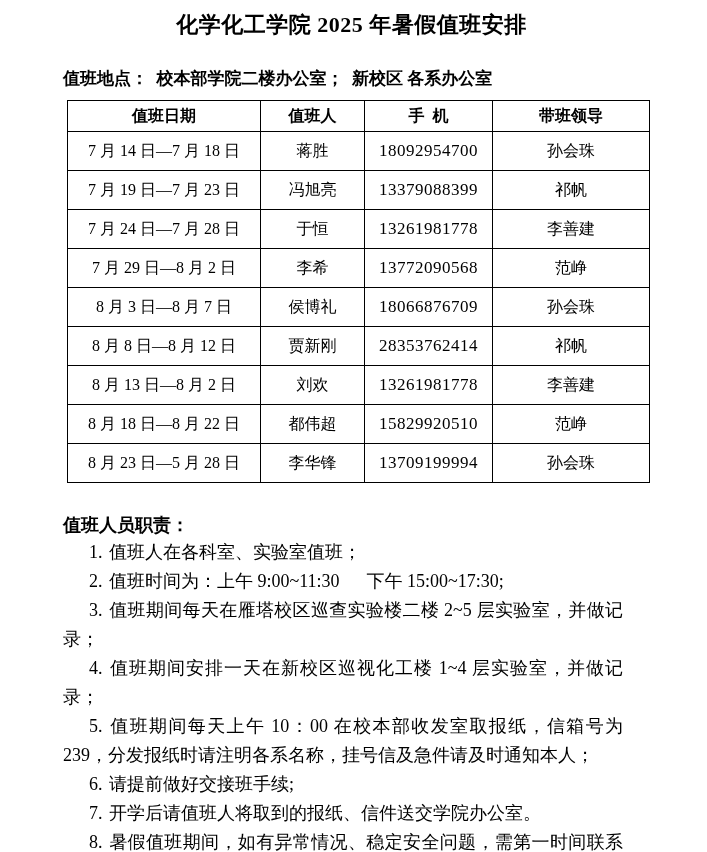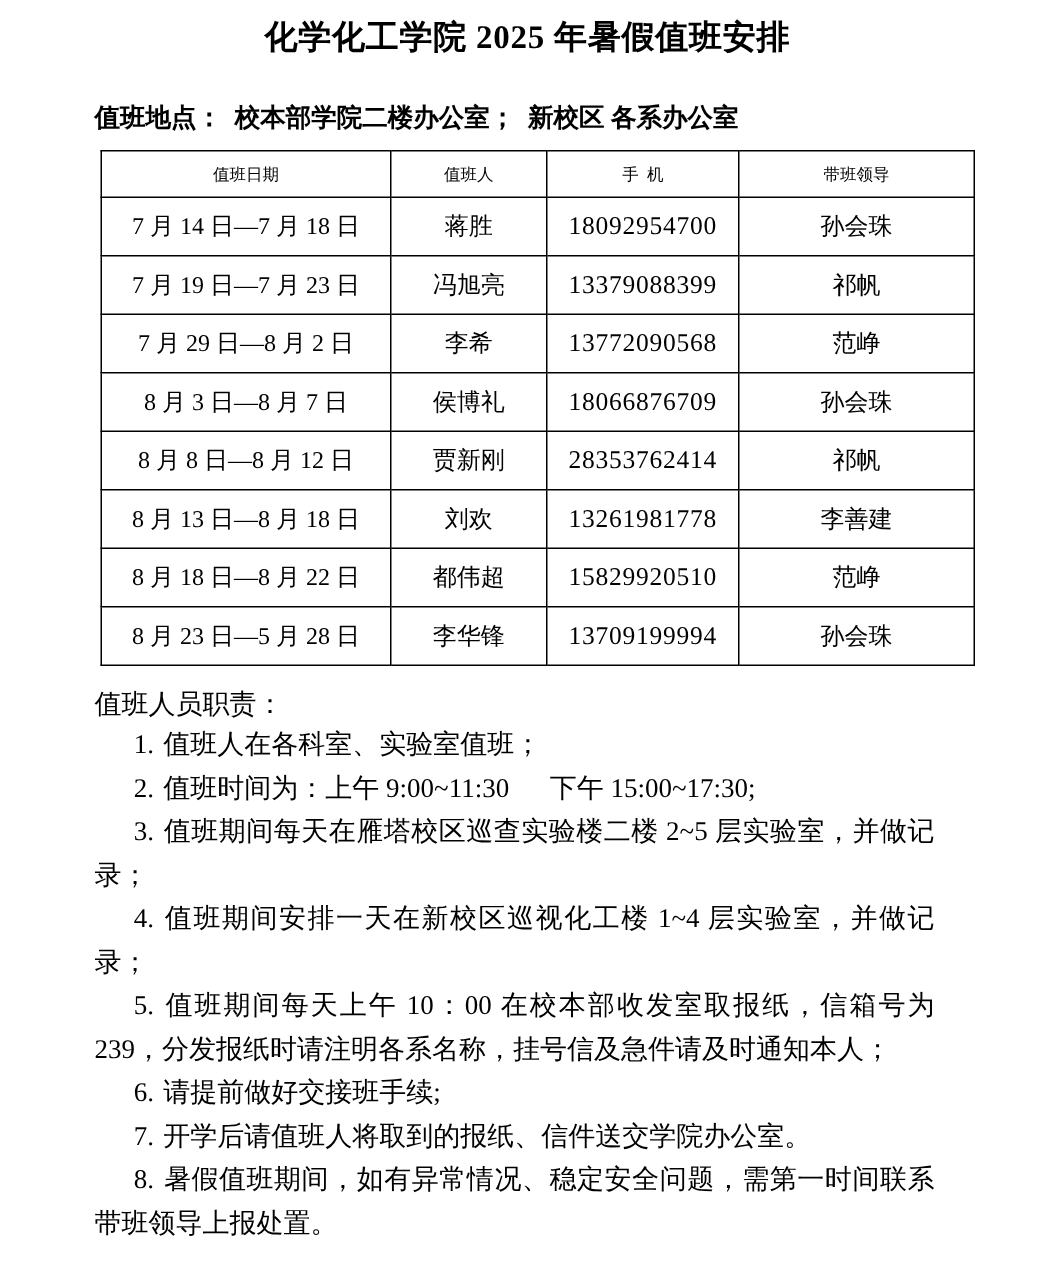--- a/index.html
+++ b/index.html
@@ -39,41 +39,41 @@
   }
   .duty-table th,.duty-table td{
     border:1px solid #000;
     text-align:center;
     vertical-align:middle;
     padding:0;
     overflow:hidden;
   }
   .duty-table th{
     height:30px;
-    font-size:11px;
-    font-weight:normal;
+    font-size:16px;
+    font-weight:bold;
     white-space:pre;
   }
   .duty-table td{
     height:38px;
     font-size:16px;
   }
   .duty-table td.phone{
     font-size:17px;
     letter-spacing:0.5px;
     text-align:center;
   }
   .col-date{width:193px;}
   .col-person{width:104px;}
   .col-phone{width:128px;}
   .col-leader{width:157px;}
   .duties-heading{
-    margin:12px 0 0 0;
+    margin:29px 0 0 0;
     font-size:18px;
-    font-weight:normal;
+    font-weight:bold;
     line-height:26px;
   }
   .duties-list{width:560px;}
   .duty-item{
     margin:0;
     font-size:18px;
     line-height:29px;
     text-indent:1.45em;
     text-align:justify;
   }
@@ -111,39 +111,45 @@
           <td class="phone">18092954700</td>
           <td>孙会珠</td>
         </tr>
         <tr>
           <td>7 月 19 日—7 月 23 日</td>
           <td>冯旭亮</td>
           <td class="phone">13379088399</td>
           <td>祁帆</td>
         </tr>
         <tr>
+          <td>7 月 24 日—7 月 28 日</td>
+          <td>于恒</td>
+          <td class="phone">13261981778</td>
+          <td>李善建</td>
+        </tr>
+        <tr>
           <td>7 月 29 日—8 月 2 日</td>
           <td>李希</td>
           <td class="phone">13772090568</td>
           <td>范峥</td>
         </tr>
         <tr>
           <td>8 月 3 日—8 月 7 日</td>
           <td>侯博礼</td>
           <td class="phone">18066876709</td>
           <td>孙会珠</td>
         </tr>
         <tr>
           <td>8 月 8 日—8 月 12 日</td>
           <td>贾新刚</td>
           <td class="phone">28353762414</td>
           <td>祁帆</td>
         </tr>
         <tr>
-          <td>8 月 13 日—8 月 18 日</td>
+          <td>8 月 13 日—8 月 2 日</td>
           <td>刘欢</td>
           <td class="phone">13261981778</td>
           <td>李善建</td>
         </tr>
         <tr>
           <td>8 月 18 日—8 月 22 日</td>
           <td>都伟超</td>
           <td class="phone">15829920510</td>
           <td>范峥</td>
         </tr>

